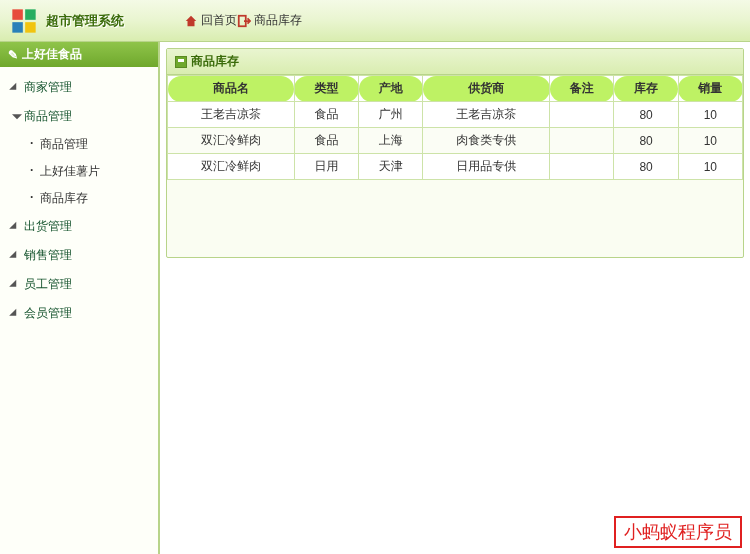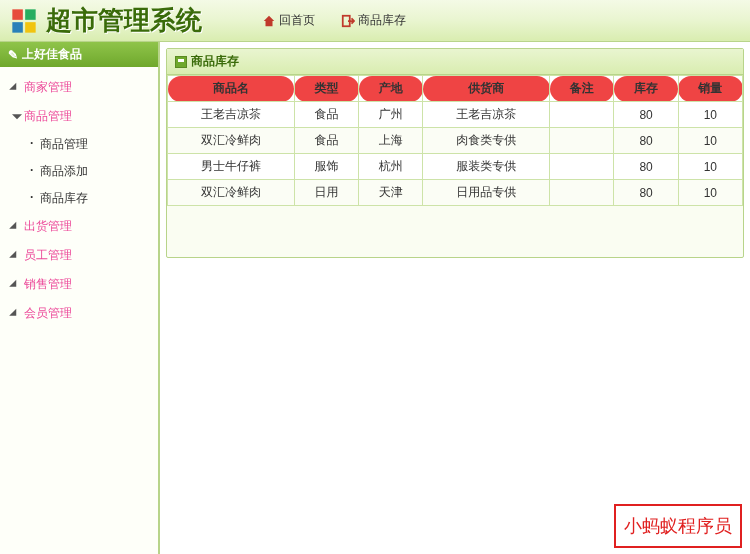--- a/index.html
+++ b/index.html
@@ -20,27 +20,27 @@
     align-items: center;
     padding-left: 10px;
   }
   .logo {
     width: 28px; height: 28px;
     margin-right: 8px;
     position: relative;
   }
   .logo svg { width: 100%; height: 100%; }
   .app-title {
-    font-size: 26px;
+    font-size: 13px;
     font-weight: bold;
     color: #3a6b0a;
     text-shadow: 1px 1px 0 #fff;
     margin-right: 60px;
   }
-  .top-links { display: flex; gap: 26px; }
+  .top-links { display: flex; gap: 0; }
   .top-link {
     display: flex; align-items: center; gap: 3px;
     color: #333; cursor: pointer; font-size: 12px;
   }
   .top-link .ico { width: 14px; height: 14px; display: inline-block; }
   .layout { display: flex; height: calc(554px - 42px); }
   .sidebar {
     width: 160px;
     background: #fefff9;
     border-right: 2px solid #b8d48a;
@@ -49,21 +49,21 @@
     background: linear-gradient(to bottom, #8fc44a, #6fa82c);
     color: #fff;
     font-weight: bold;
     padding: 4px 8px;
     font-size: 12px;
     display: flex; align-items: center; gap: 4px;
   }
   .menu { padding: 6px 0; }
   .menu-item {
     padding: 6px 12px 6px 24px;
-    color: #ec4899;
+    color: #14532d;
     cursor: pointer;
     display: flex; align-items: center; gap: 6px;
     position: relative;
   }
   .menu-item::before {
     content: "";
     position: absolute;
     left: 12px; top: 50%;
     transform: translateY(-55%);
     width: 0; height: 0;
@@ -119,32 +119,32 @@
     background: #fff;
   }
   th, td {
     border: 1px solid #cde3a8;
     padding: 4px 6px;
     text-align: center;
     font-size: 12px;
     color: #333;
   }
   th {
-    background: #ef4444;
+    background: #bef264;
     font-weight: bold;
     border-radius: 13px;
   }
   tbody tr:nth-child(even) { background: #fbfdf5; }
   .watermark {
     position: absolute;
     right: 8px; bottom: 6px;
     border: 2px solid #e02020;
     color: #e02020;
     font-size: 18px;
-    padding: 8px 8px;
+    padding: 2px 8px;
     font-family: KaiTi, serif;
   }
 </style>
 </head>
 <body>
 
 <div class="header">
   <span class="logo">
     <svg viewBox="0 0 48 48">
       <rect x="4" y="4" width="18" height="18" fill="#e74c3c"></rect>
@@ -183,31 +183,31 @@
     </div>
     <div class="menu" id="menu">
         <div class="menu-item collapsed">
           <span>商家管理</span>
         </div>
         <div class="menu-item expanded">
           <span>商品管理</span>
         </div>
         <div class="submenu">
           <div class="submenu-item">商品管理</div>
-          <div class="submenu-item">商品添加</div>
+          <div class="submenu-item">上好佳薯片</div>
           <div class="submenu-item">商品库存</div>
         </div>
         <div class="menu-item collapsed">
           <span>出货管理</span>
         </div>
         <div class="menu-item collapsed">
+          <span>销售管理</span>
+        </div>
+        <div class="menu-item collapsed">
           <span>员工管理</span>
-        </div>
-        <div class="menu-item collapsed">
-          <span>销售管理</span>
         </div>
         <div class="menu-item collapsed">
           <span>会员管理</span>
         </div>
       </div>
   </div>
 
   <div class="content">
     <div class="panel">
       <div class="panel-header">
@@ -239,29 +239,20 @@
             <tr>
               <td>双汇冷鲜肉</td>
               <td>食品</td>
               <td>上海</td>
               <td>肉食类专供</td>
               <td></td>
               <td>80</td>
               <td>10</td>
             </tr>
             <tr>
-              <td>男士牛仔裤</td>
-              <td>服饰</td>
-              <td>杭州</td>
-              <td>服装类专供</td>
-              <td></td>
-              <td>80</td>
-              <td>10</td>
-            </tr>
-            <tr>
               <td>双汇冷鲜肉</td>
               <td>日用</td>
               <td>天津</td>
               <td>日用品专供</td>
               <td></td>
               <td>80</td>
               <td>10</td>
             </tr>
           </tbody>
       </table>

